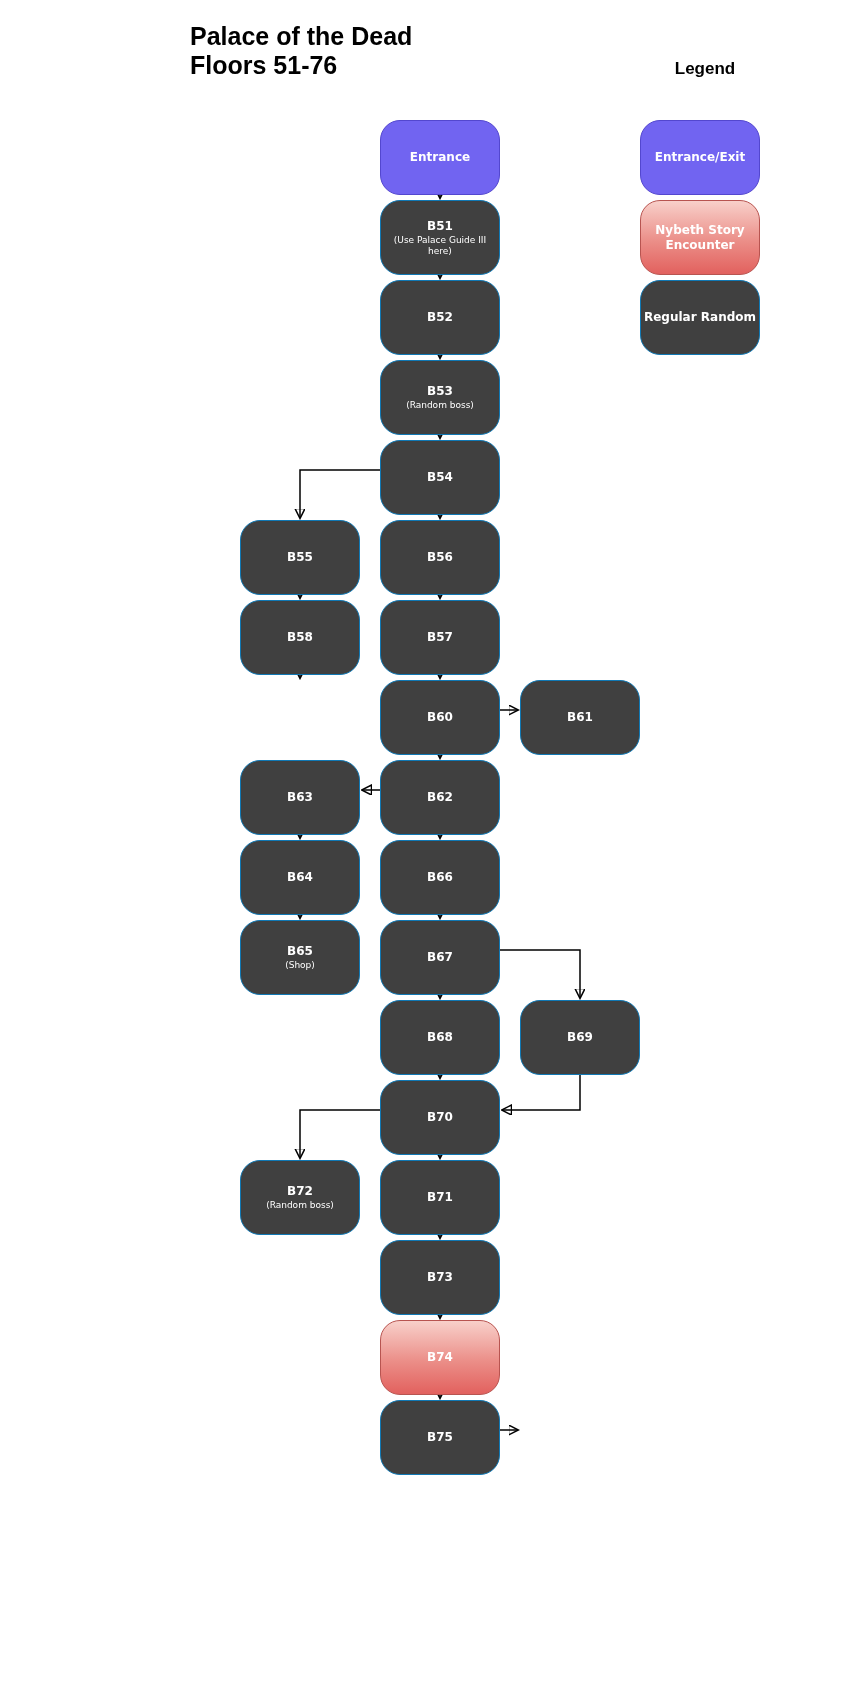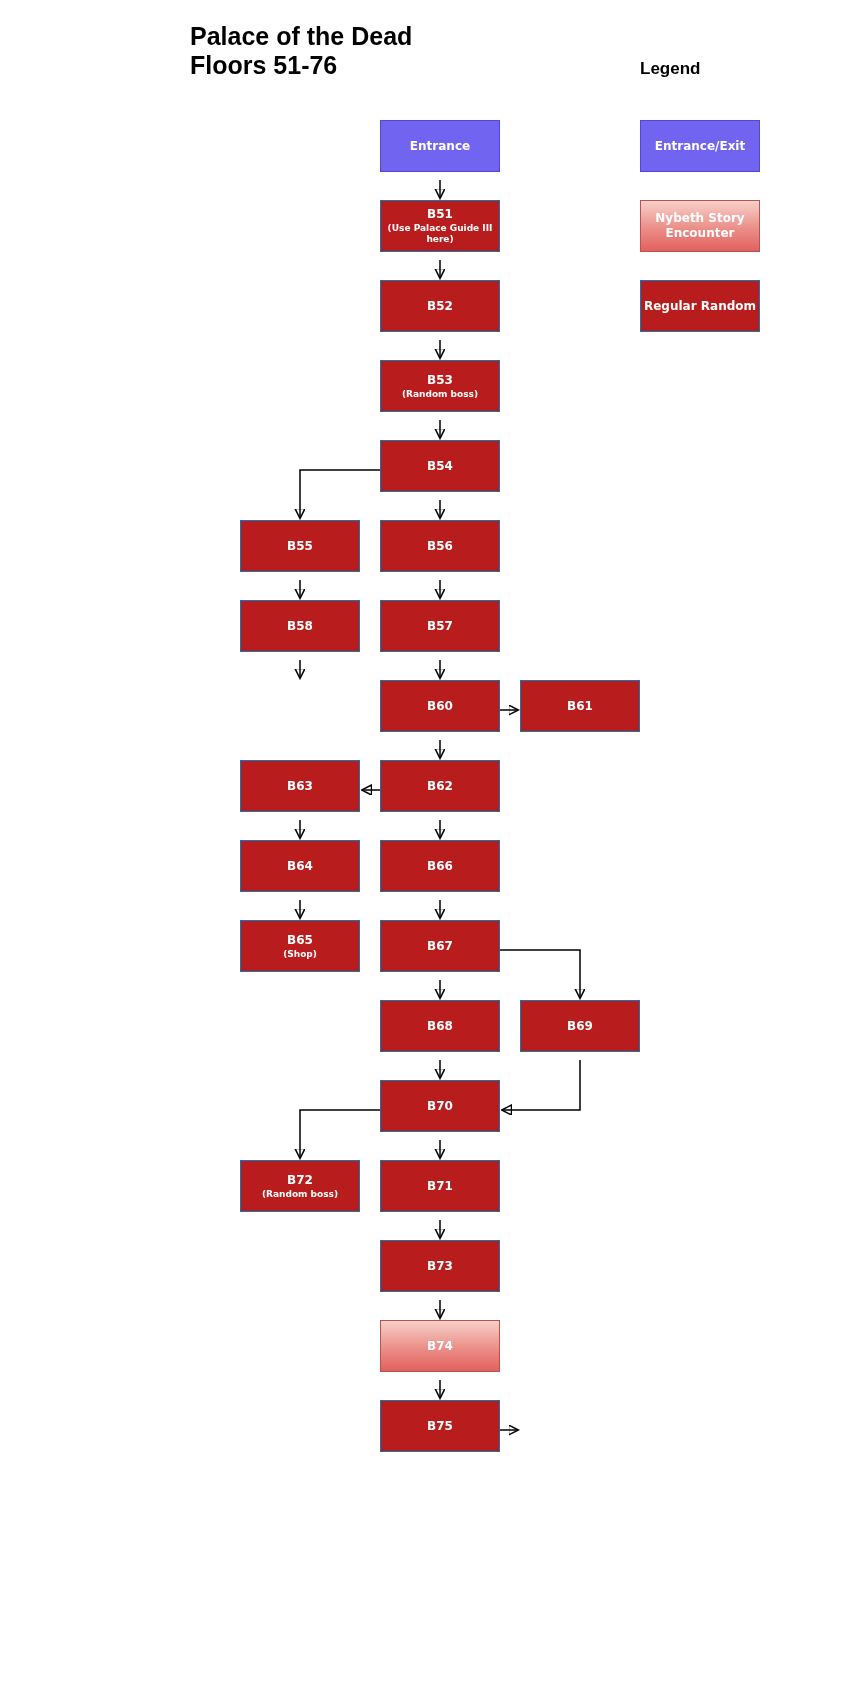--- a/index.html
+++ b/index.html
@@ -6,33 +6,33 @@
   .canvas{
     position:relative;width:850px;height:1700px;background:#ffffff;
     font-family:"DejaVu Sans", sans-serif;overflow:hidden;
   }
   .title{
     position:absolute;left:190px;top:22px;width:500px;text-align:left;
     font-family:"Liberation Sans", sans-serif;
     font-weight:bold;font-size:25px;line-height:29px;color:#000000;
   }
   .legend-heading{
-    position:absolute;left:640px;top:59px;width:130px;
+    position:absolute;left:640px;top:59px;width:130px;text-align:center;
     font-family:"Liberation Sans", sans-serif;
     font-weight:bold;font-size:17px;color:#000000;
   }
   .node{
-    position:absolute;width:120px;height:52px;border-radius:0;
+    position:absolute;width:120px;height:75px;border-radius:20px;
     box-sizing:border-box;display:flex;flex-direction:column;
     align-items:center;justify-content:center;text-align:center;
     color:#ffffff;padding:2px 0;
   }
   .node .nl{font-size:12px;font-weight:bold;line-height:15px;}
-  .node .ns{font-size:9px;font-weight:bold;line-height:11px;margin-top:1px;}
-  .node.regular{background:#b91c1c;border:1px solid #1078b4;}
+  .node .ns{font-size:9px;font-weight:normal;line-height:11px;margin-top:1px;}
+  .node.regular{background:#404040;border:1px solid #1078b4;}
   .node.entrance{background:#7164f1;border:1px solid #5347cf;}
   .node.story{
     background:linear-gradient(180deg,#f8d0ca 0%,#eb8e88 55%,#e2615e 100%);
     border:1px solid #b85450;
     align-items:center;
   }
   svg.edges{position:absolute;left:0;top:0;width:850px;height:1700px;pointer-events:none;}
   svg.edges path{stroke:#000000;stroke-width:1.5;fill:none;}
 </style>
 </head>

